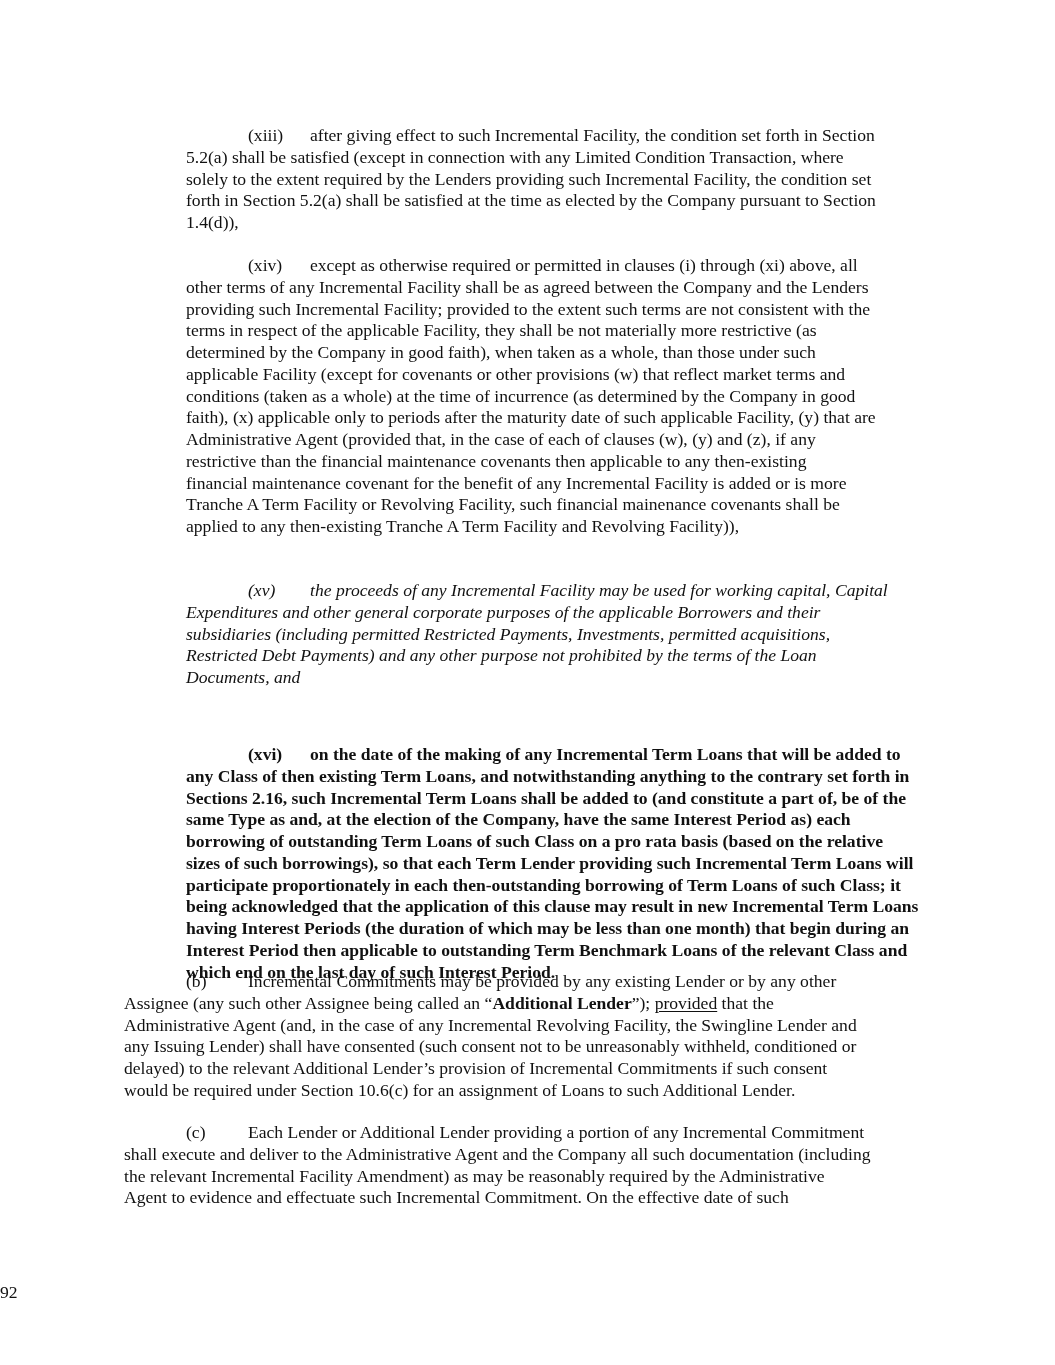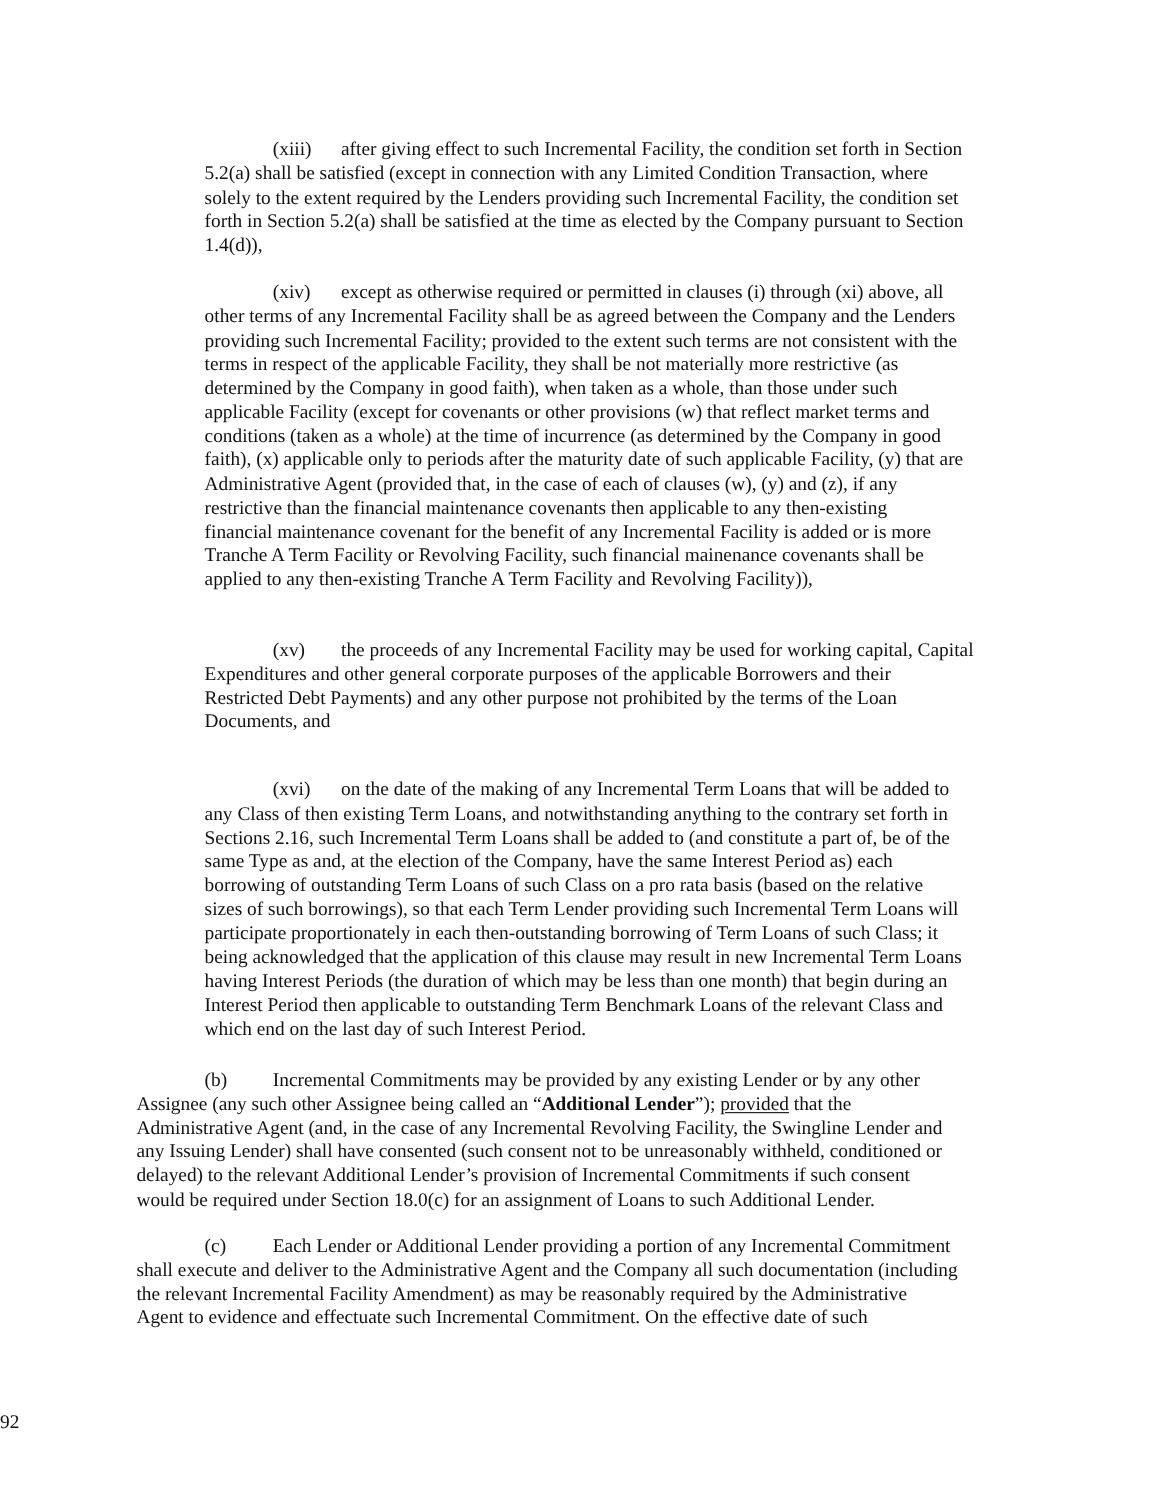--- a/index.html
+++ b/index.html
@@ -42,48 +42,49 @@
     <span class="line">applicable Facility (except for covenants or other provisions (w) that reflect market terms and</span>
     <span class="line">conditions (taken as a whole) at the time of incurrence (as determined by the Company in good</span>
     <span class="line">faith), (x) applicable only to periods after the maturity date of such applicable Facility, (y) that are</span>
     <span class="line">Administrative Agent (provided that, in the case of each of clauses (w), (y) and (z), if any</span>
     <span class="line">restrictive than the financial maintenance covenants then applicable to any then-existing</span>
     <span class="line">financial maintenance covenant for the benefit of any Incremental Facility is added or is more</span>
     <span class="line">Tranche A Term Facility or Revolving Facility, such financial mainenance covenants shall be</span>
     <span class="line">applied to any then-existing Tranche A Term Facility and Revolving Facility)),</span>
   </div>
 
-  <div class="para sub" style="top:580px;">
+  <div class="para sub" style="top:580px;font-style:italic;">
     <span class="line"><span class="lbl">(xv)</span><span>the proceeds of any Incremental Facility may be used for working capital, Capital</span></span>
     <span class="line">Expenditures and other general corporate purposes of the applicable Borrowers and their</span>
+    <span class="line">subsidiaries (including permitted Restricted Payments, Investments, permitted acquisitions,</span>
     <span class="line">Restricted Debt Payments) and any other purpose not prohibited by the terms of the Loan</span>
     <span class="line">Documents, and</span>
   </div>
 
-  <div class="para sub" style="top:707px;">
+  <div class="para sub" style="top:744px;font-weight:bold;">
     <span class="line"><span class="lbl">(xvi)</span><span>on the date of the making of any Incremental Term Loans that will be added to</span></span>
     <span class="line">any Class of then existing Term Loans, and notwithstanding anything to the contrary set forth in</span>
     <span class="line">Sections 2.16, such Incremental Term Loans shall be added to (and constitute a part of, be of the</span>
     <span class="line">same Type as and, at the election of the Company, have the same Interest Period as) each</span>
     <span class="line">borrowing of outstanding Term Loans of such Class on a pro rata basis (based on the relative</span>
     <span class="line">sizes of such borrowings), so that each Term Lender providing such Incremental Term Loans will</span>
     <span class="line">participate proportionately in each then-outstanding borrowing of Term Loans of such Class; it</span>
     <span class="line">being acknowledged that the application of this clause may result in new Incremental Term Loans</span>
     <span class="line">having Interest Periods (the duration of which may be less than one month) that begin during an</span>
     <span class="line">Interest Period then applicable to outstanding Term Benchmark Loans of the relevant Class and</span>
     <span class="line">which end on the last day of such Interest Period.</span>
   </div>
 
   <div class="para main" style="top:971px;">
     <span class="line"><span class="lbl">(b)</span><span>Incremental Commitments may be provided by any existing Lender or by any other</span></span>
     <span class="line"><span>Assignee (any such other Assignee being called an “</span><b>Additional Lender</b><span>”); </span><u>provided</u><span> that the</span></span>
     <span class="line">Administrative Agent (and, in the case of any Incremental Revolving Facility, the Swingline Lender and</span>
     <span class="line">any Issuing Lender) shall have consented (such consent not to be unreasonably withheld, conditioned or</span>
     <span class="line">delayed) to the relevant Additional Lender’s provision of Incremental Commitments if such consent</span>
-    <span class="line">would be required under Section 18.0(c) for an assignment of Loans to such Additional Lender.</span>
+    <span class="line">would be required under Section 10.6(c) for an assignment of Loans to such Additional Lender.</span>
   </div>
 
   <div class="para main" style="top:1122px;">
     <span class="line"><span class="lbl">(c)</span><span>Each Lender or Additional Lender providing a portion of any Incremental Commitment</span></span>
     <span class="line">shall execute and deliver to the Administrative Agent and the Company all such documentation (including</span>
     <span class="line">the relevant Incremental Facility Amendment) as may be reasonably required by the Administrative</span>
     <span class="line">Agent to evidence and effectuate such Incremental Commitment. On the effective date of such</span>
   </div>
 
   <div class="pagenum">92</div>

